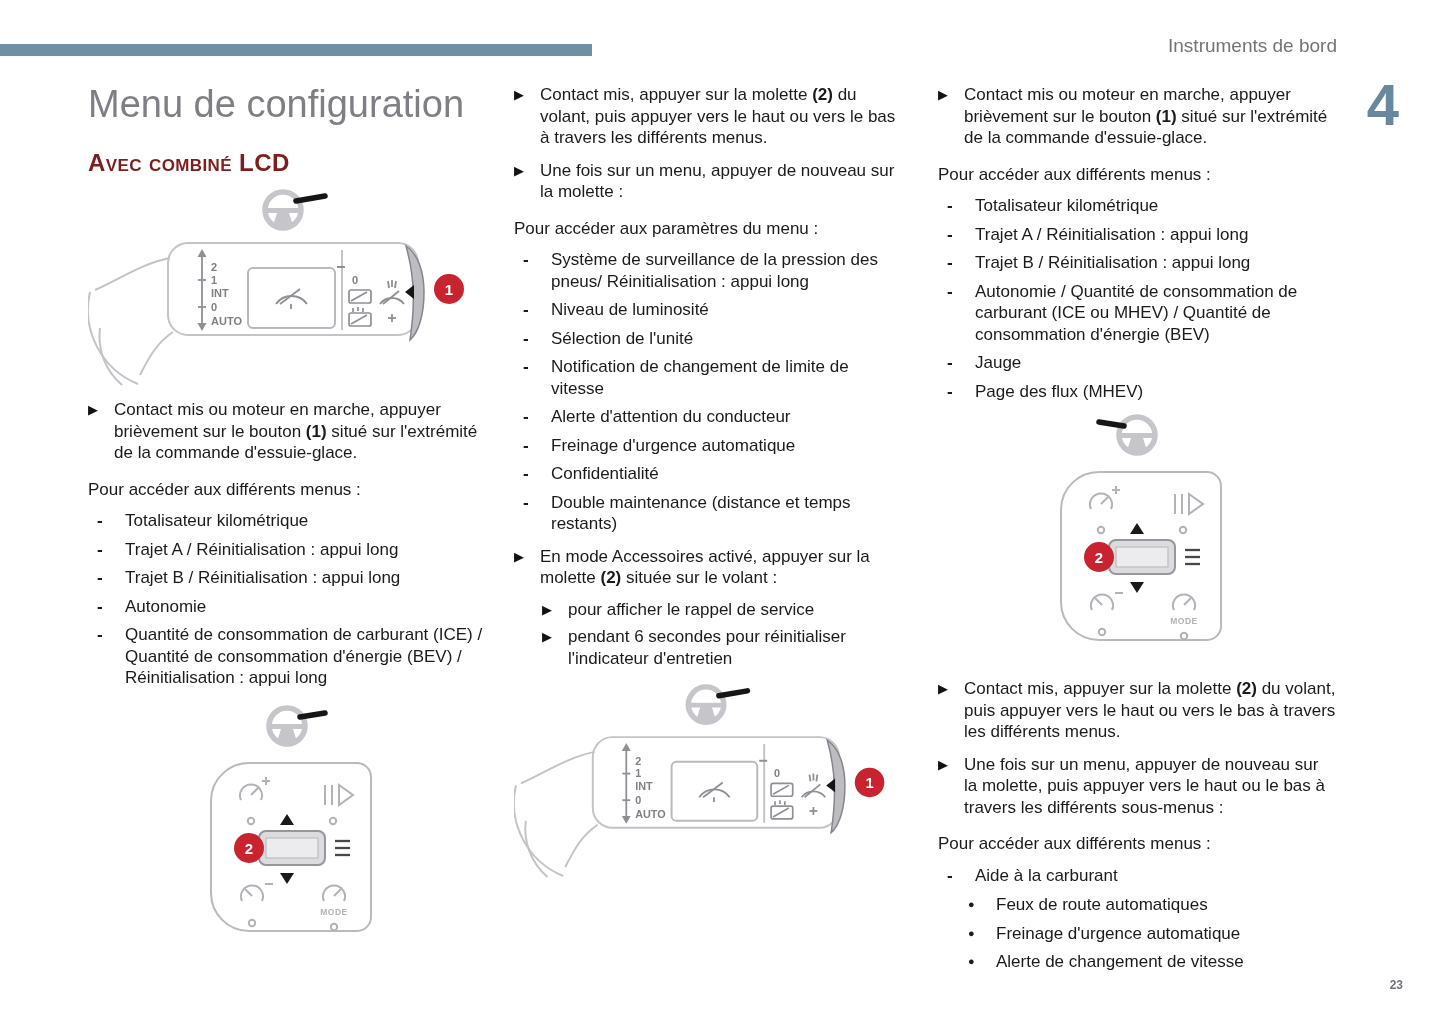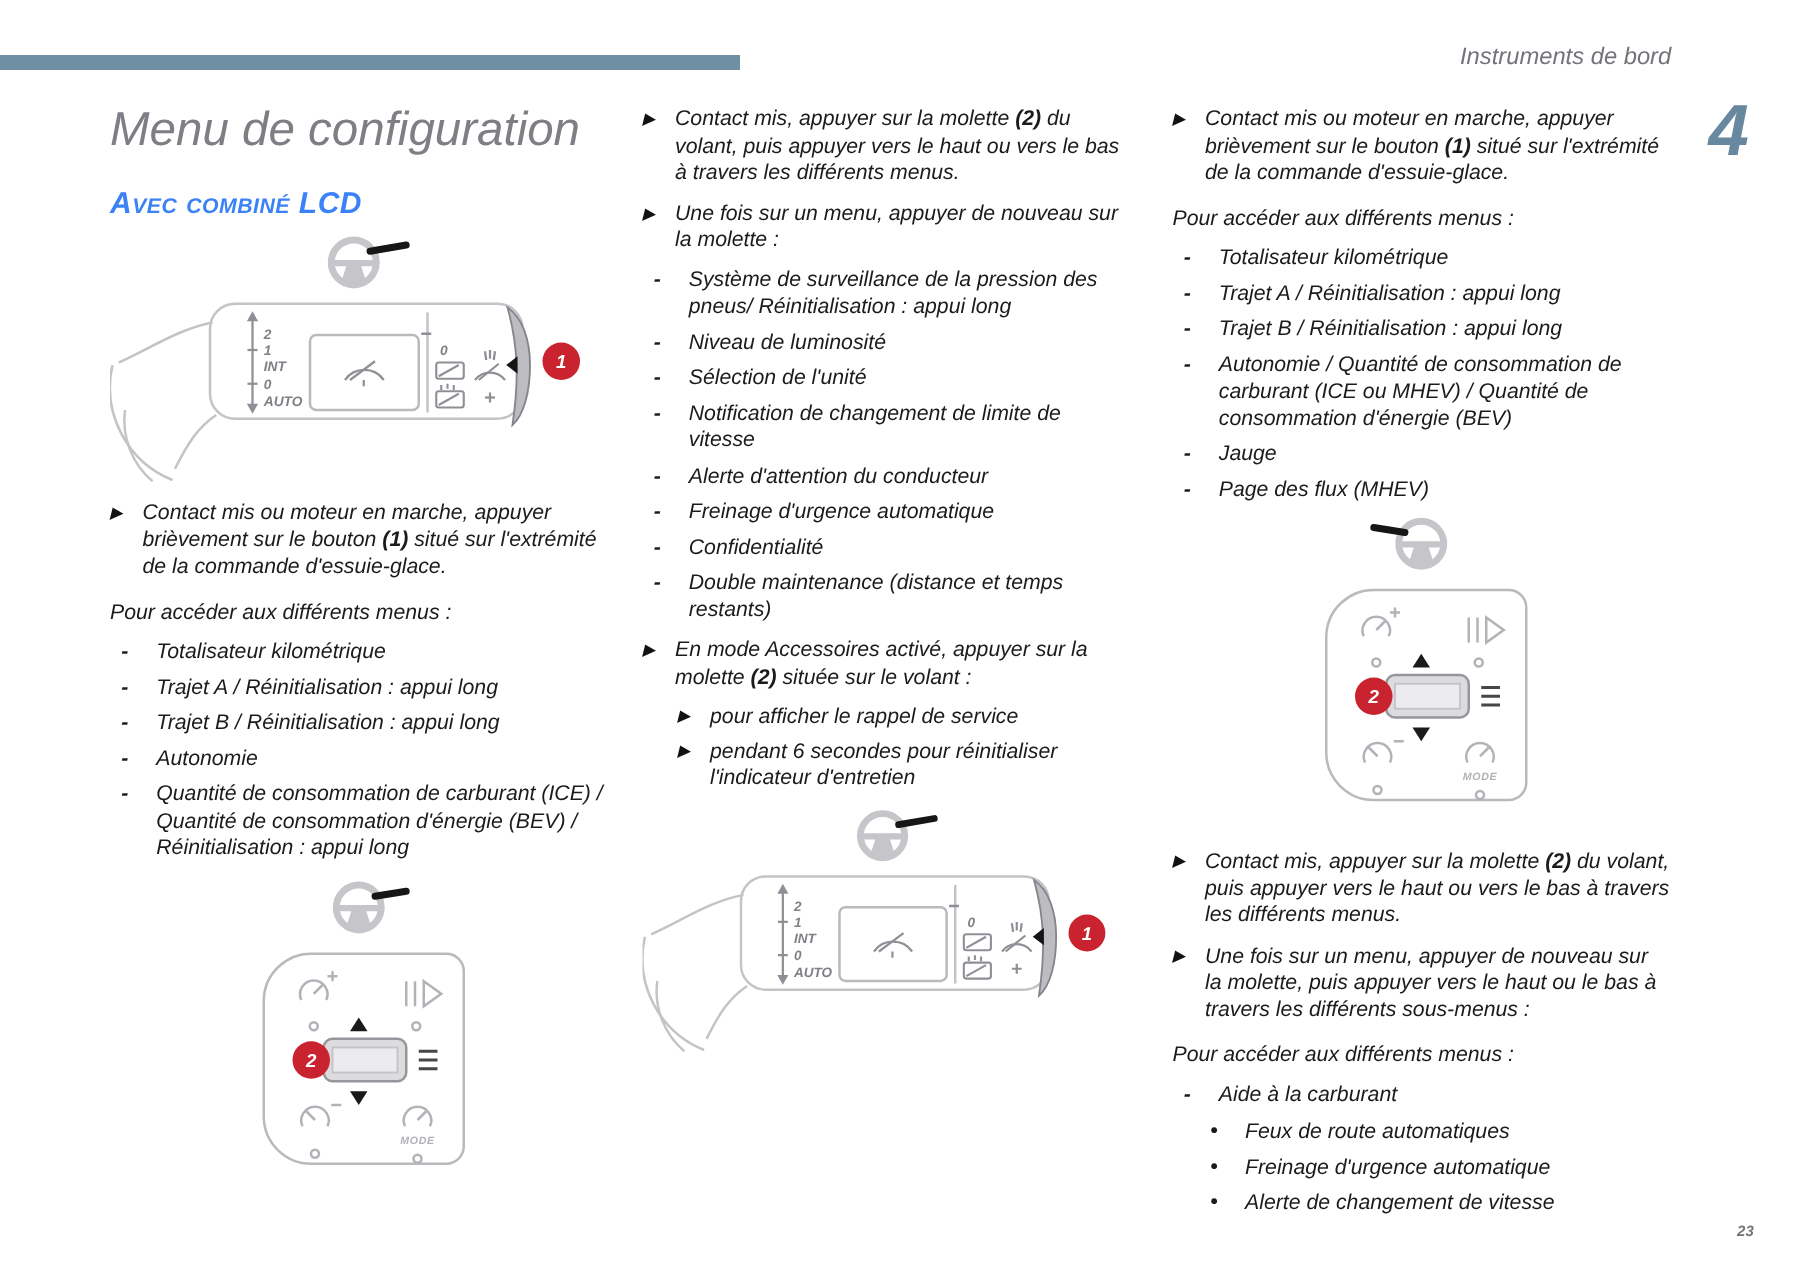--- a/index.html
+++ b/index.html
@@ -1,30 +1,30 @@
 <!DOCTYPE html>
 <html><head>
 <meta charset="utf-8">
 <style>
   html,body{margin:0;padding:0;background:#ffffff;}
   .page{position:relative;width:1445px;height:1018px;background:#fff;overflow:hidden;
-        font-family:"Liberation Sans",sans-serif;color:#1b1b1e;font-style:italic;}
+        font-family:"Liberation Sans",sans-serif;color:#1b1b1e;}
   .topbar{position:absolute;left:0;top:44px;width:592px;height:12px;background:#6f8fa4;}
   .header-right{position:absolute;top:35px;right:108px;font-size:19px;color:#73737b;}
   .chapter-num{position:absolute;top:76px;right:46px;font-size:58px;line-height:1;font-weight:800;color:#67889f;}
   .page-num{position:absolute;bottom:26px;right:42px;font-size:12px;font-weight:700;color:#73737b;}
 
   .col{position:absolute;top:84px;font-size:17px;line-height:21.5px;}
   .col1{left:88px;width:398px;}
   .col2{left:514px;width:392px;}
   .col3{left:938px;width:398px;}
 
   .page-title{font-size:38px;line-height:1.1;font-weight:500;color:#7e7e85;margin:0 0 24px 0;}
   .sec-heading{font-variant:small-caps;font-weight:700;font-size:24px;line-height:1.1;
-               color:#3b82f6;margin:0;letter-spacing:.4px;}
+               color:#7f1d1d;margin:0;letter-spacing:.4px;}
   .sec-heading.mid{margin-top:18px;}
 
   .b{display:flex;margin:11px 0 10px;}
   .b .mk{flex:0 0 26px;font-size:13px;line-height:21px;color:#121214;}
   .b .tx{flex:1;}
   .b.sub{margin:6px 0 6px 28px;}
   .bold{font-weight:700;}
 
   .access{margin:15px 0 10px;}
 
@@ -204,20 +204,21 @@
   <div class="col col2">
     <div class="b" style="margin-top:0">
       <span class="mk">▶</span>
       <div class="tx"><span>Contact mis, appuyer sur la molette </span><span class="bold">(2)</span><span> du volant, puis appuyer vers le haut ou vers le bas à travers les différents menus.</span></div>
     </div>
     <div class="b">
       <span class="mk">▶</span>
       <div class="tx">Une fois sur un menu, appuyer de nouveau sur la molette :</div>
     </div>
 
+    <p class="access">Pour accéder aux paramètres du menu :</p>
 
     <ul class="dl">
       <li>
           <span class="mk">-</span>
           <span class="tx">Système de surveillance de la pression des pneus/ Réinitialisation : appui long</span>
         </li>
       <li>
           <span class="mk">-</span>
           <span class="tx">Niveau de luminosité</span>
         </li>

